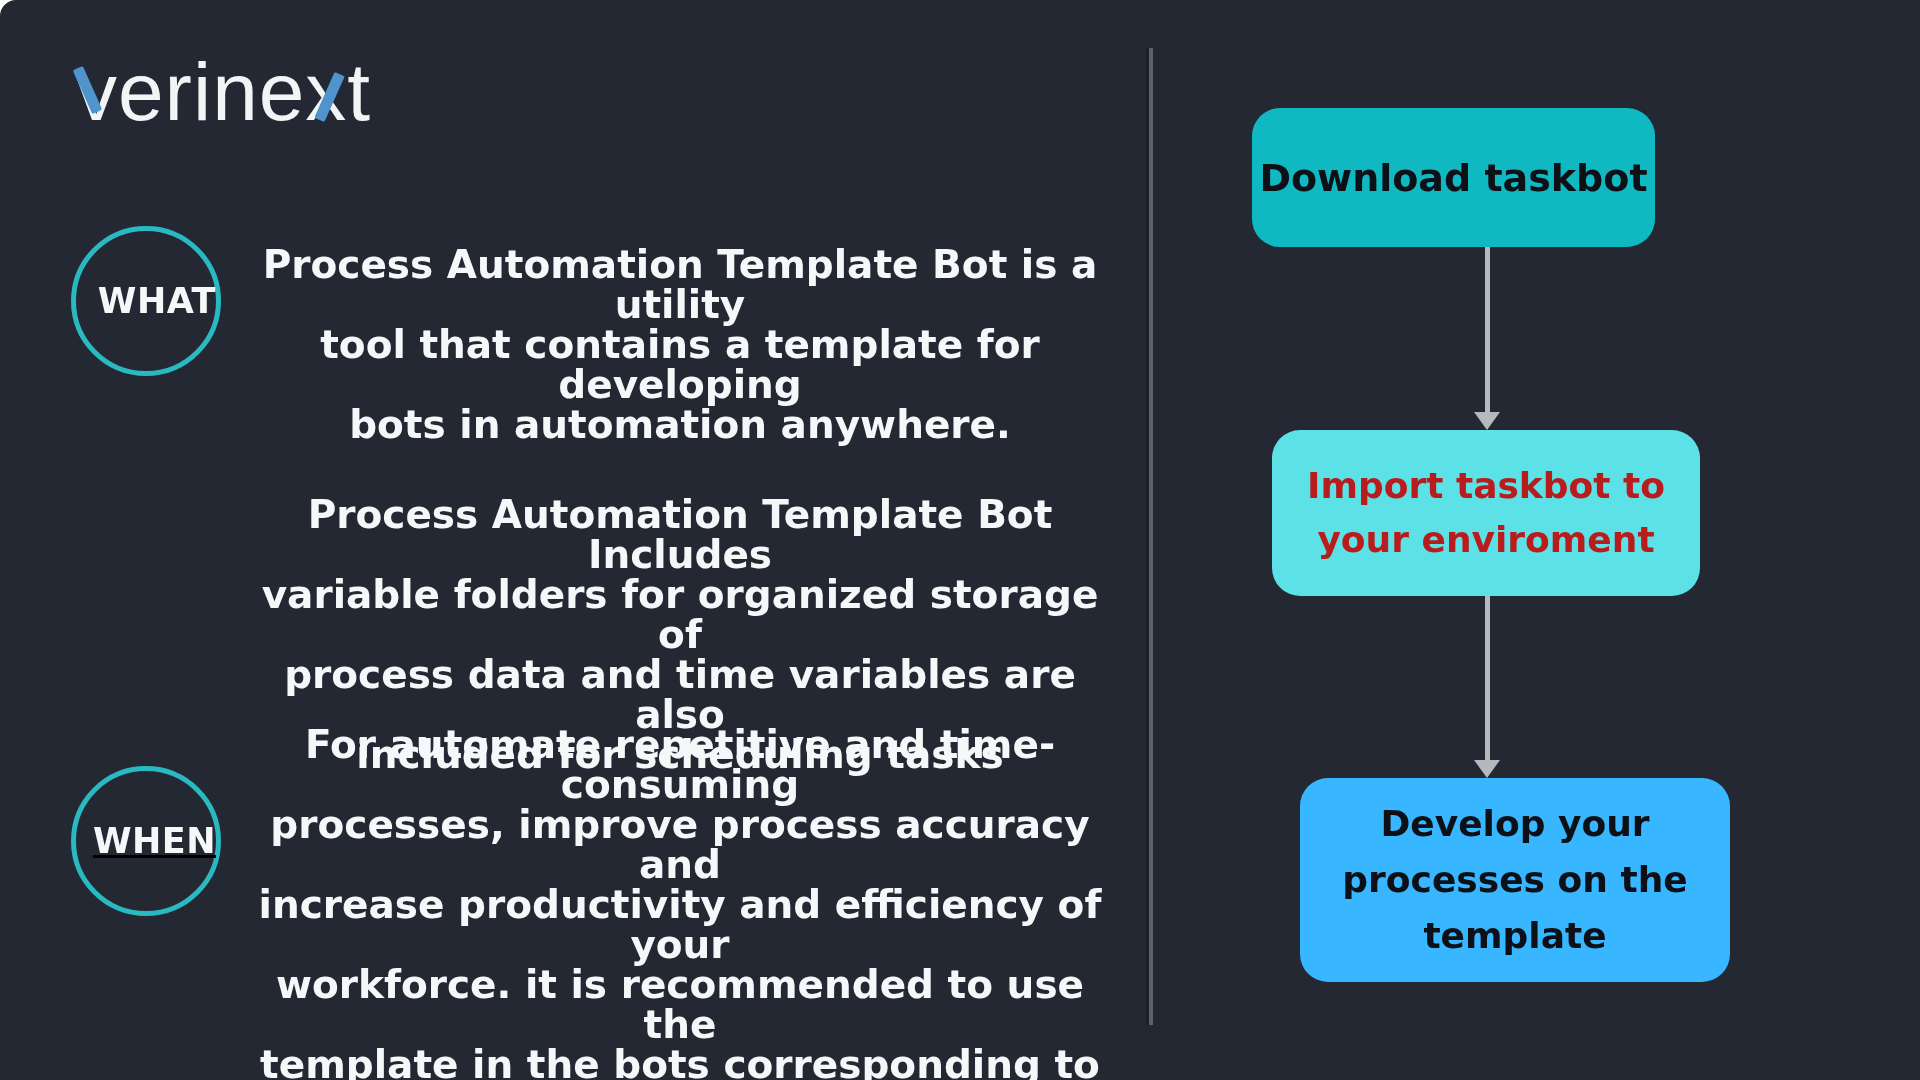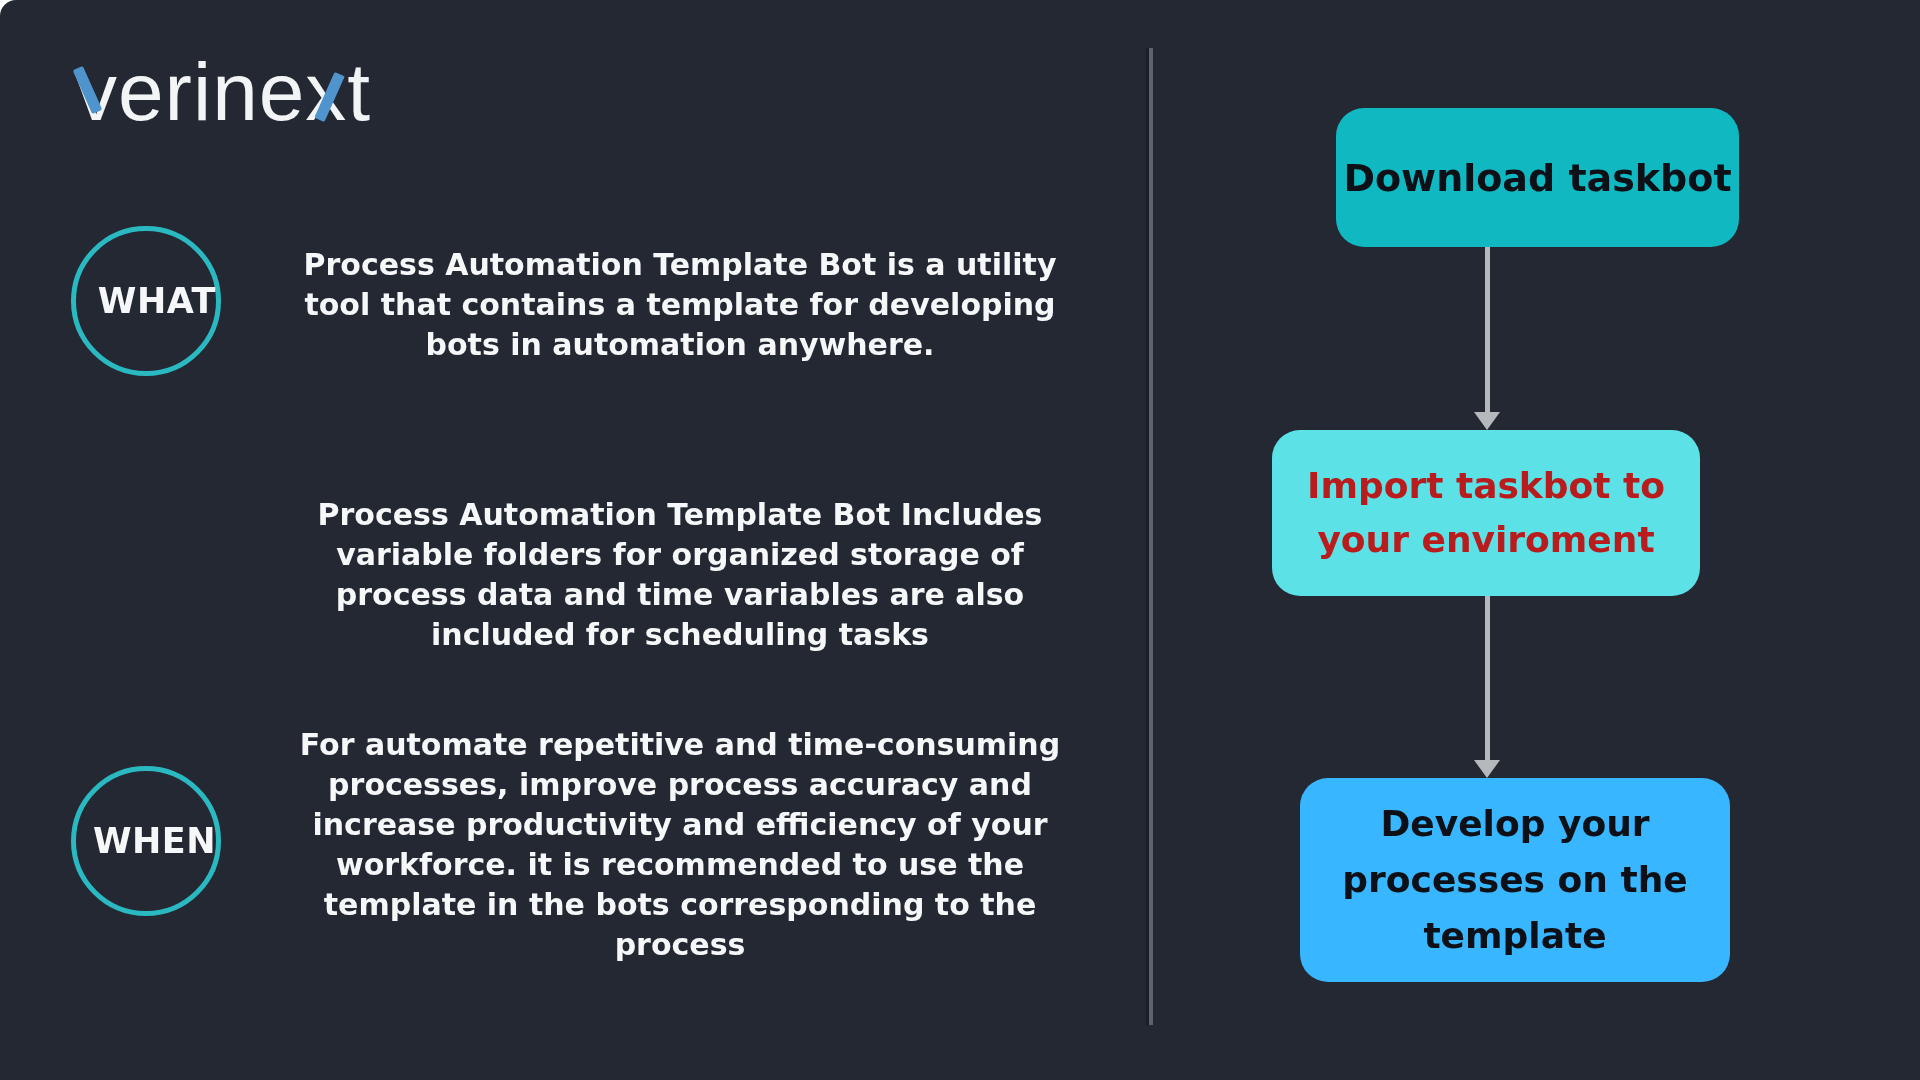--- a/index.html
+++ b/index.html
@@ -71,21 +71,21 @@
     font-weight: bold;
     color: #f6f7f8;
     letter-spacing: 0.5px;
   }
   .para {
     position: absolute;
     left: 255px;
     width: 850px;
     text-align: center;
     white-space: pre-line;
-    font-size: 30px;
+    font-size: 39px;
     line-height: 40px;
     font-weight: bold;
     color: #f6f7f8;
   }
   .circle-what { top: 226px; }
   .para-what   { top: 245px; }
   .circle-how  { top: 494px; }
   .para-how    { top: 495px; }
   .circle-when { top: 766px; }
   .para-when   { top: 725px; }
@@ -104,21 +104,21 @@
   .flow-box {
     position: absolute;
     border-radius: 28px;
     display: flex;
     align-items: center;
     justify-content: center;
     text-align: center;
     white-space: pre-line;
     font-weight: bold;
   }
-  .flow-box-1 { left: 1336px; top: 108px; width: 403px; height: 139px; font-size: 38px; line-height: 50px; }
+  .flow-box-1 { left: 1252px; top: 108px; width: 403px; height: 139px; font-size: 38px; line-height: 50px; }
   .flow-box-2 { left: 1272px; top: 430px; width: 428px; height: 166px; font-size: 36px; line-height: 54px; }
   .flow-box-3 { left: 1272px; top: 778px; width: 430px; height: 204px; font-size: 36px; line-height: 56px; margin-left: 28px; }
 
   .flow-arrow {
     position: absolute;
     width: 26px;
     display: flex;
     flex-direction: column;
     align-items: center;
   }
@@ -151,21 +151,21 @@
   </div>
   <div class="para para-what">Process Automation Template Bot is a utility
 tool that contains a template for developing
 bots in automation anywhere.</div>
 
   <div class="para para-how">Process Automation Template Bot Includes
 variable folders for organized storage of
 process data and time variables are also
 included for scheduling tasks</div>
 
-  <div class="circle circle-when" style="border-color: rgb(42, 185, 192);">
+  <div class="circle circle-when" style="border-color: rgb(42, 185, 192); text-decoration: underline;">
     <span class="circle-label">WHEN</span>
   </div>
   <div class="para para-when">For automate repetitive and time-consuming
 processes, improve process accuracy and
 increase productivity and efficiency of your
 workforce. it is recommended to use the
 template in the bots corresponding to the
 process</div>
 
   <div class="divider" style="background: rgb(93, 98, 107);"></div>

